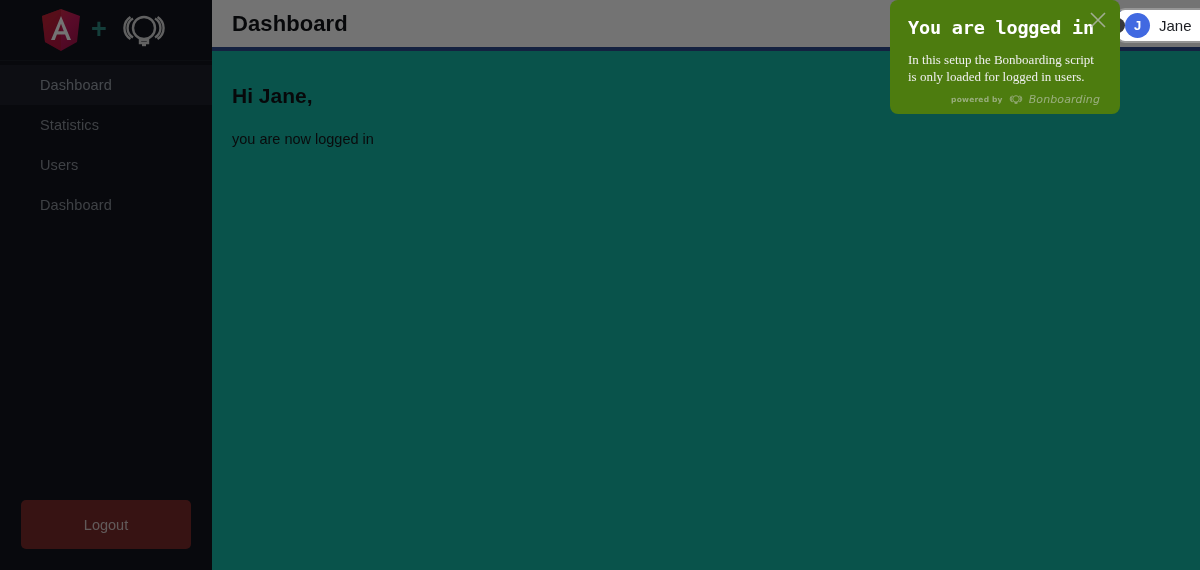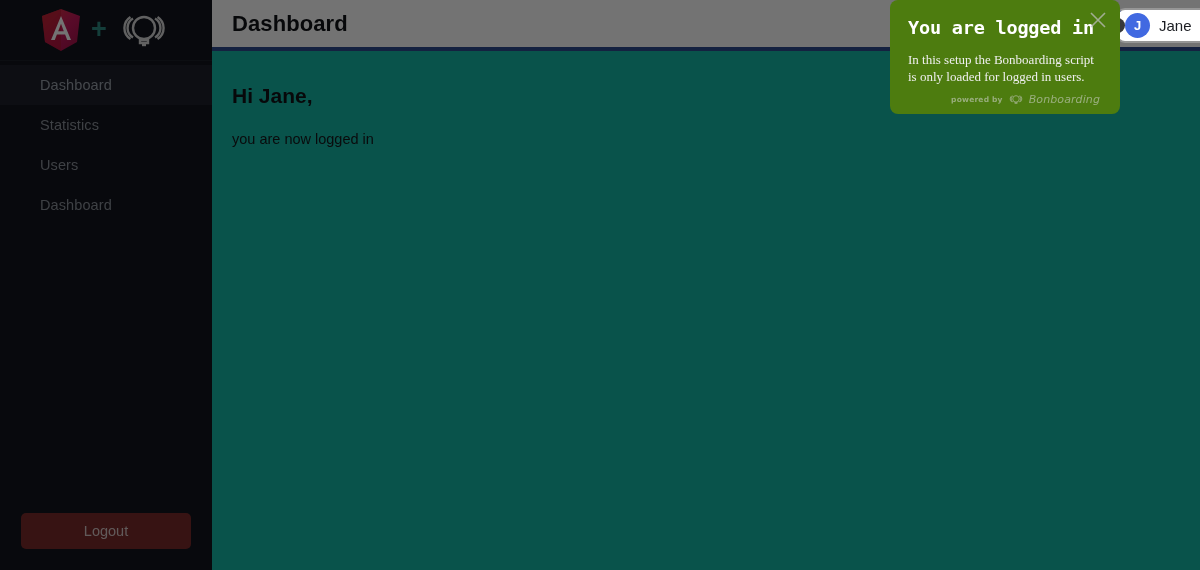--- a/index.html
+++ b/index.html
@@ -71,21 +71,21 @@
   }
   .nav-item.active {
     background: #1d212c;
     color: #9aa0aa;
   }
 
   .sidebar-spacer { flex: 1 1 auto; }
 
   .logout {
     margin: 0 21px 21px 21px;
-    height: 36px;
+    height: 49px;
     border-radius: 5px;
     background: #7b2b2b;
     color: #d8c8c8;
     font-size: 14.5px;
     display: flex;
     align-items: center;
     justify-content: center;
     cursor: pointer;
     border: none;
     font-family: inherit;

